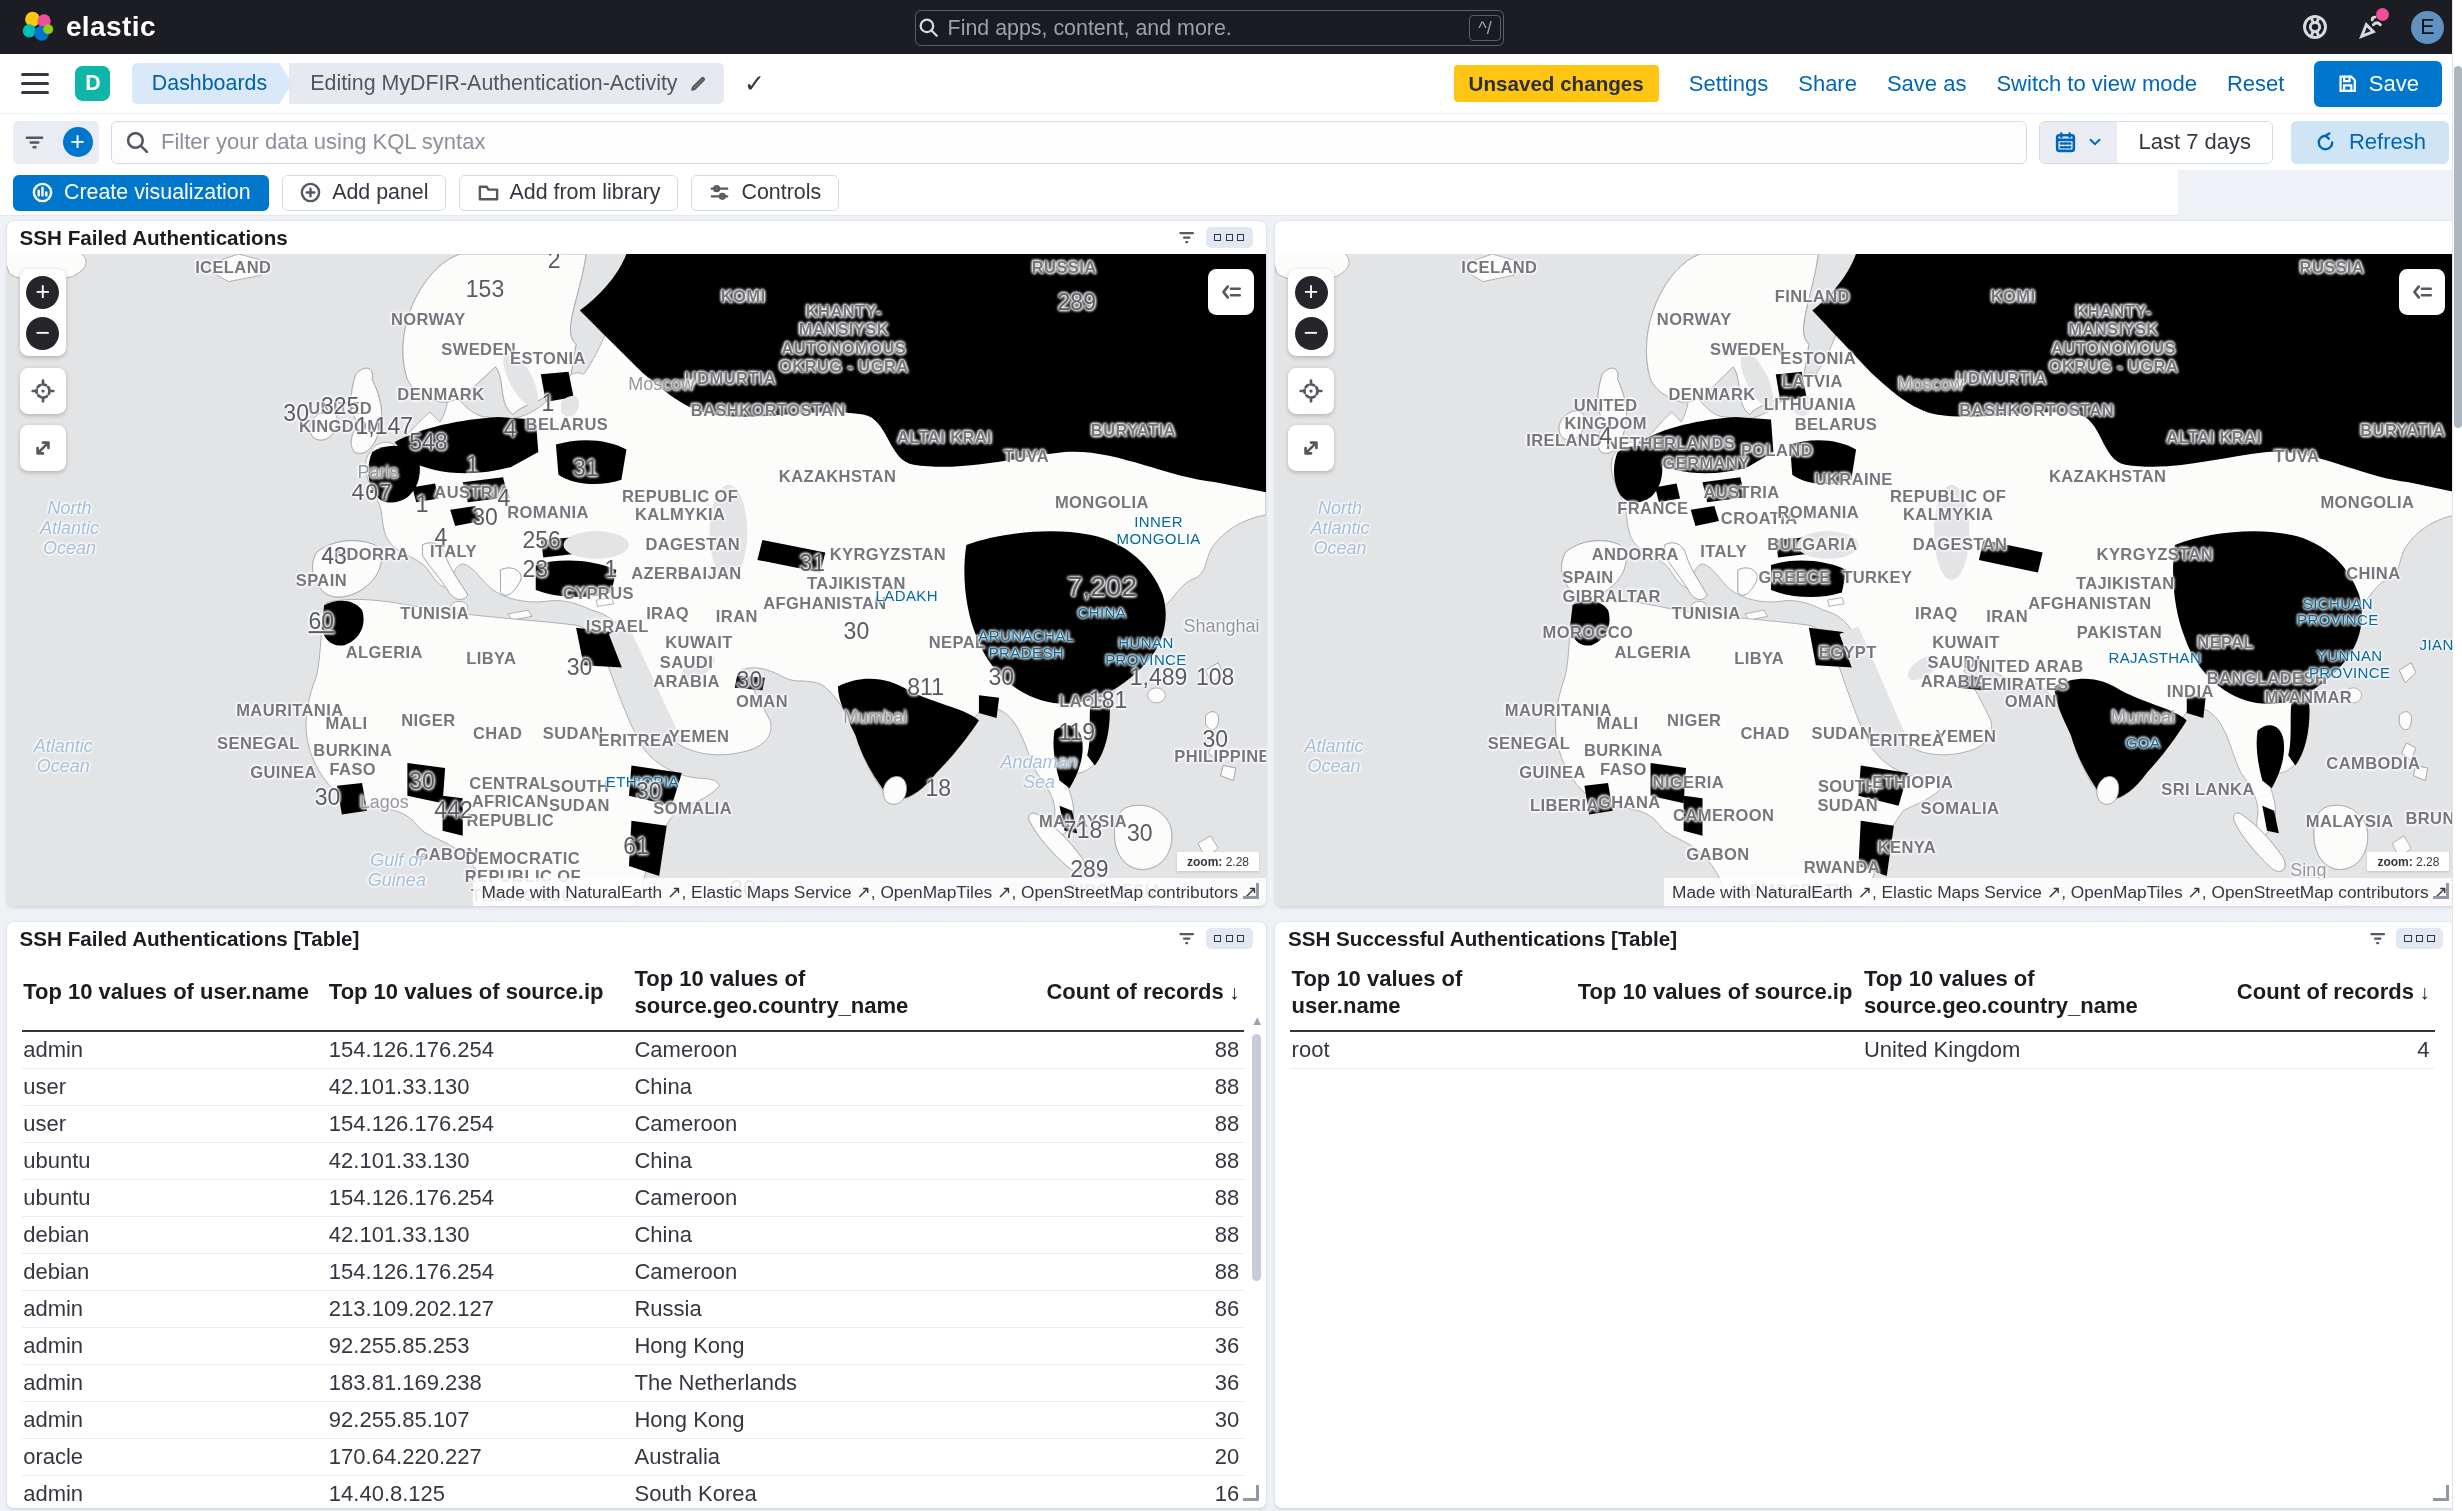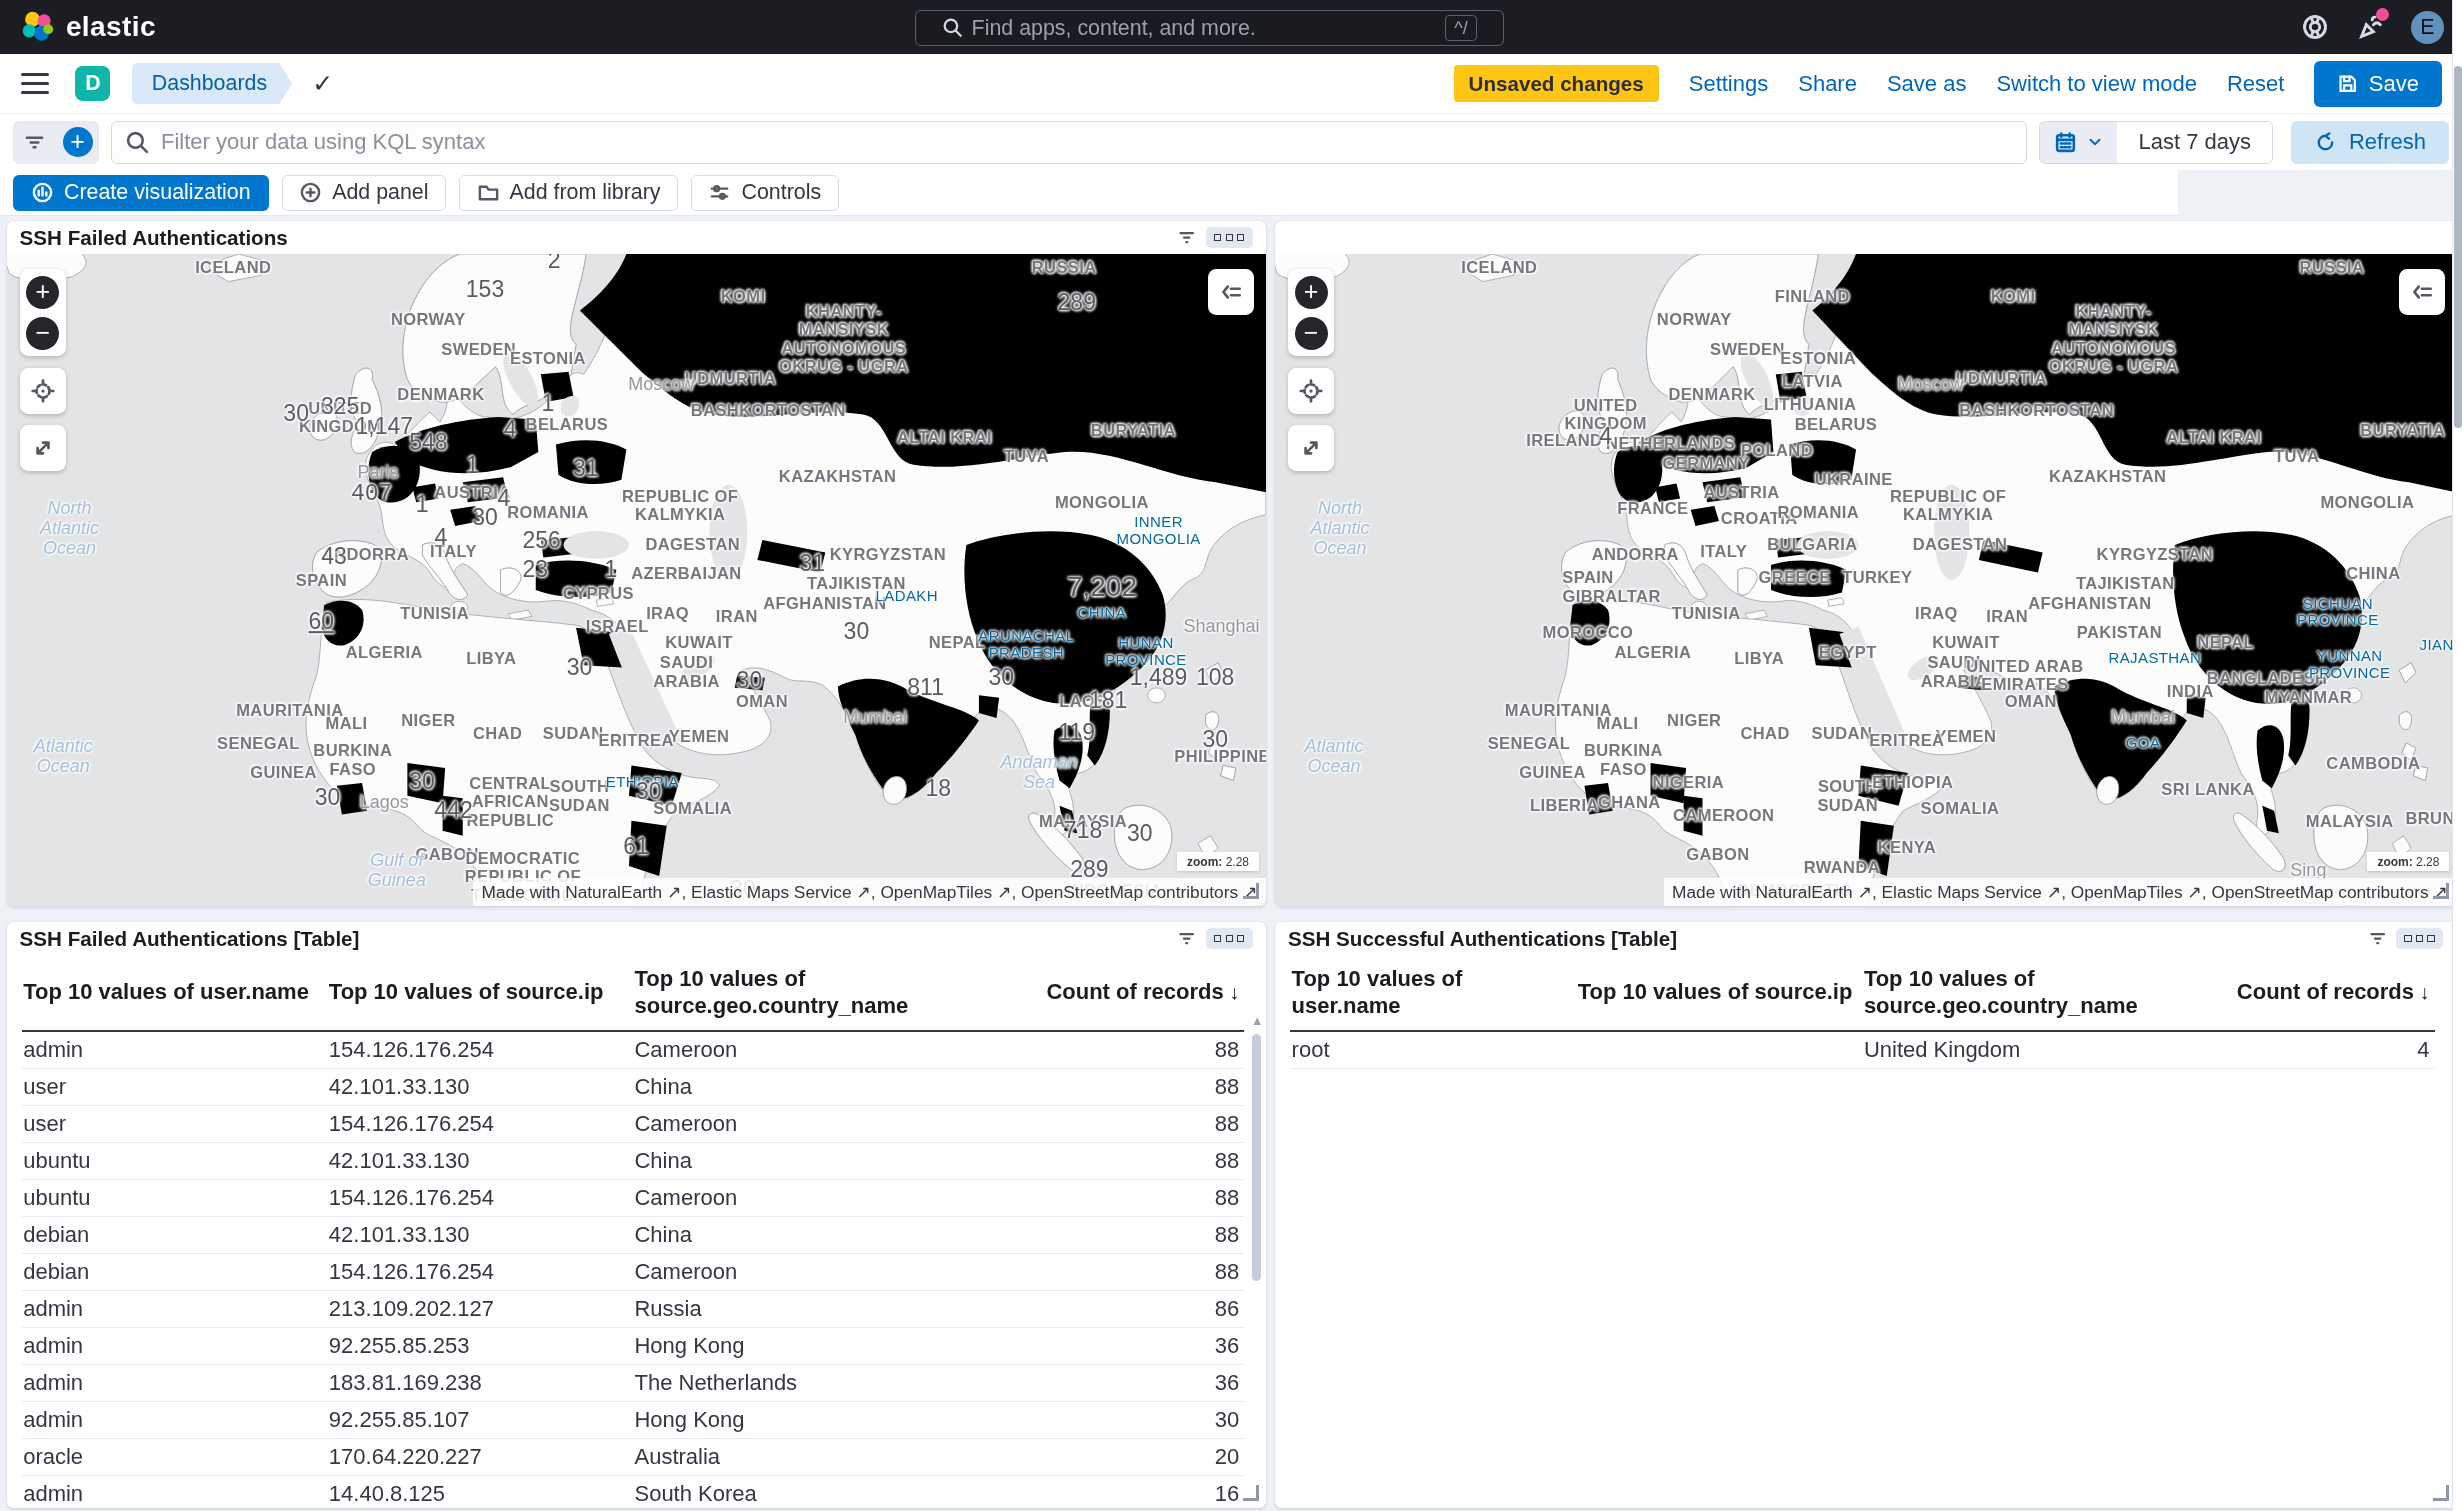--- a/index.html
+++ b/index.html
@@ -2,21 +2,21 @@
 <html style="font-size:13px"><head>
 <meta charset="utf-8">
 <style>
   * { margin:0; padding:0; box-sizing:border-box; }
   html,body { width:2462px; height:1512px; font-family:"Liberation Sans", sans-serif; background:#eef1f6; overflow:hidden; }
 
   
   .topbar { position:absolute; left:0; top:0; width:2462px; height:54px; background:#1b1d22; display:flex; align-items:center; }
   .logo { display:flex; align-items:center; gap:11.5px; margin-left:21.4px; }
   .logo-word { color:#fff; font-size:28px; font-weight:bold; letter-spacing:0.4px; }
-  .gsearch { position:absolute; left:915px; top:10px; width:589px; height:36px; background:#191b20; border:0.8px solid #5a5e6b; border-radius:5.8px; display:flex; align-items:center; padding:0 26px; }
+  .gsearch { position:absolute; left:915px; top:10px; width:589px; height:36px; background:#191b20; border:0.8px solid #5a5e6b; border-radius:5.8px; display:flex; align-items:center; padding:0 2px; }
   .gsearch .ph { color:#9ba1ac; font-size:21.4px; margin-left:8.2px; flex:1; }
   .kbd { border:0.8px solid #5a5e6b; border-radius:4.1px; color:#9ba1ac; font-size:18px; padding:1.6px 8.2px; }
   .top-icons { position:absolute; right:18px; top:0; height:54px; display:flex; align-items:center; gap:25px; }
   .tico { position:relative; width:31px; height:31px; display:flex; align-items:center; justify-content:center; }
   .dot { position:absolute; right:-3.3px; top:-3.3px; width:13px; height:13px; border-radius:50%; background:#f04e98; }
   .avatar { width:33px; height:33px; border-radius:50%; background:#6092c0; color:#101318; font-size:21.4px; display:flex; align-items:center; justify-content:center; }
 
   
   .navbar { position:absolute; left:0; top:54px; width:2462px; height:59px; background:#fff; display:flex; align-items:center; }
   .burger { width:28px; margin-left:21.4px; cursor:pointer; }
@@ -218,20 +218,26 @@
 
 <div class="navbar">
   <div class="burger">
       <div></div>
       <div></div>
       <div></div>
     </div>
   <div class="space-av">D</div>
   <div class="crumbs">
     <span class="crumb1">Dashboards</span>
+    <span class="crumb2">
+      <span>Editing MyDFIR-Authentication-Activity</span>
+      <svg width="20" height="20" viewBox="0 0 24 24">
+          <path class="i" d="M5,19 L8,18 L19,7 C20,6 18,4 17,5 L6,16 Z"></path>
+        </svg>
+    </span>
   </div>
   <span class="checkmark">✓</span>
   <div class="nav-right">
     <span class="badge-warn">Unsaved changes</span>
     <span class="navlink">Settings</span>
     <span class="navlink">Share</span>
     <span class="navlink">Save as</span>
     <span class="navlink">Switch to view mode</span>
     <span class="navlink">Reset</span>
     <button class="btn-save">

